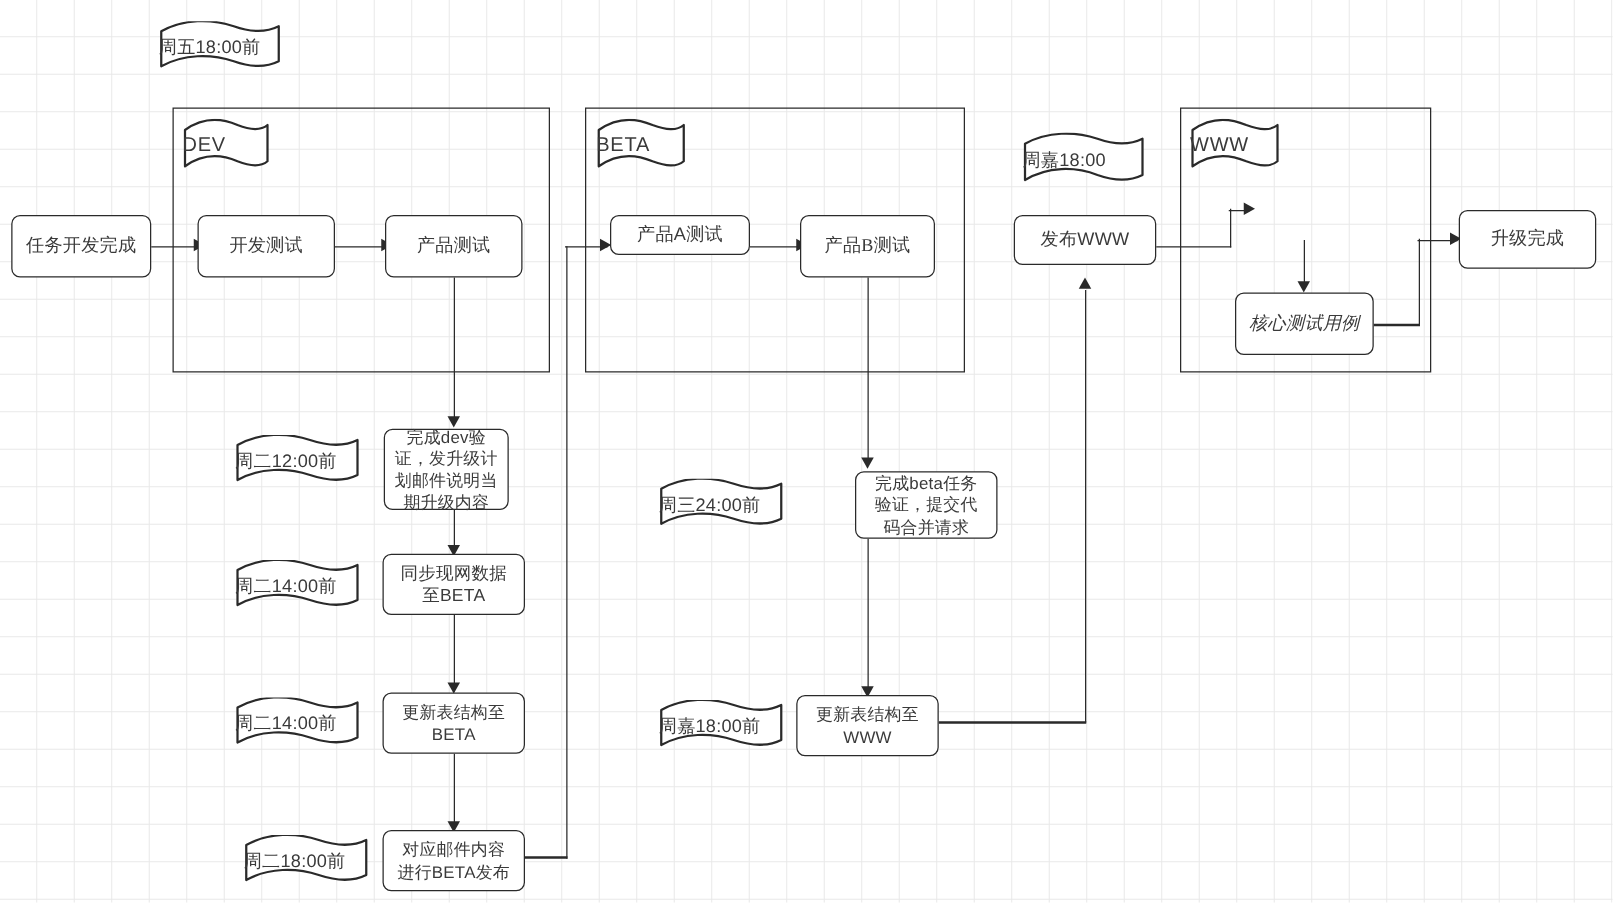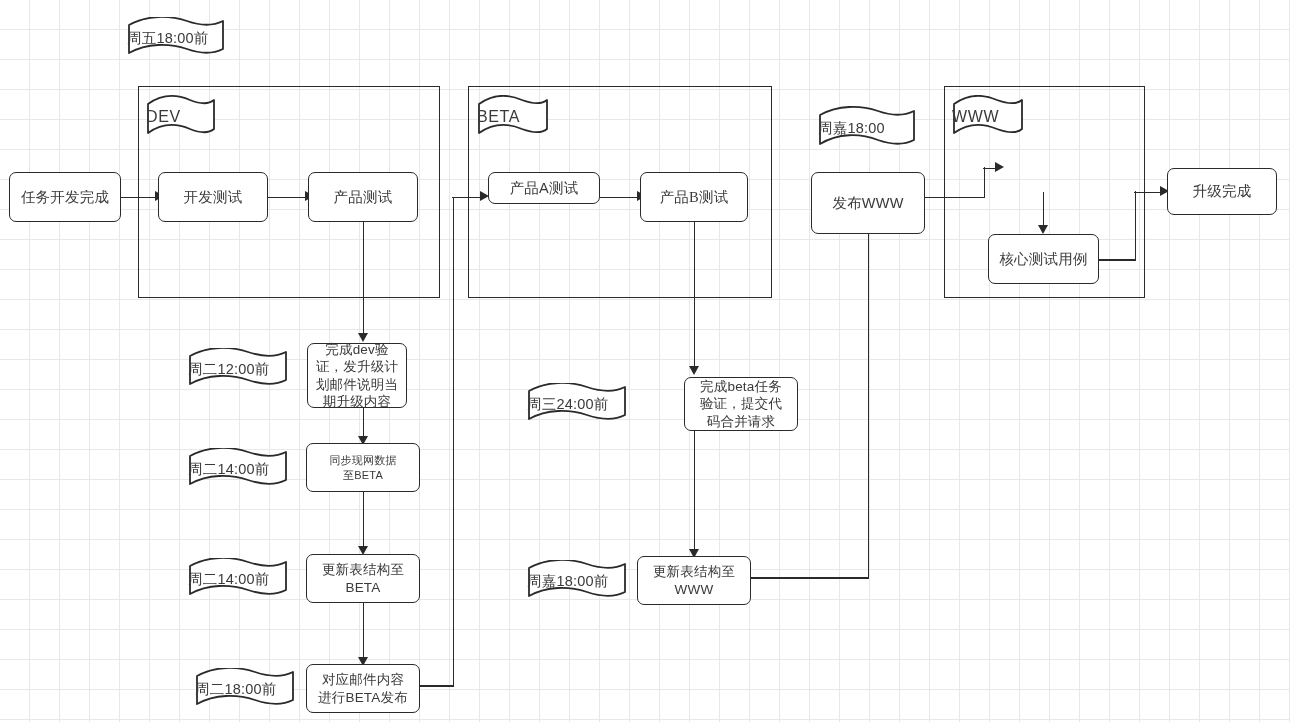--- a/index.html
+++ b/index.html
@@ -142,33 +142,33 @@
   <div class="node" style="left:9px;top:172px;width:112px;height:50px;">任务开发完成</div>
 
   <div class="node" style="left:158px;top:172px;width:110px;height:50px;">开发测试</div>
 
   <div class="node" style="left:308px;top:172px;width:110px;height:50px;">产品测试</div>
 
   <div class="node" style="left:488px;top:172px;width:112px;height:32px;">产品A测试</div>
 
   <div class="node" style="left:640px;top:172px;width:108px;height:50px;font-family:Liberation Serif, serif;">产品B测试</div>
 
-  <div class="node" style="left:811px;top:172px;width:114px;height:62px;">发布WWW</div>
-
-
-  <div class="node" style="left:988px;top:234px;width:111px;height:50px;">核心测试用例</div>
+  <div class="node" style="left:811px;top:172px;width:114px;height:40px;">发布WWW</div>
+
+
+  <div class="node" style="left:988px;top:234px;width:111px;height:50px;font-style:italic;">核心测试用例</div>
 
   <div class="node" style="left:1167px;top:168px;width:110px;height:47px;">升级完成</div>
 
   <div class="node" style="left:307px;top:343px;width:100px;height:65px;font-size:13.5px;">完成dev验
 证，发升级计
 划邮件说明当
 期升级内容</div>
 
-  <div class="node" style="left:306px;top:443px;width:114px;height:49px;font-size:11px;">同步现网数据
+  <div class="node" style="left:306px;top:443px;width:114px;height:49px;font-size:14px;">同步现网数据
 至BETA</div>
 
   <div class="node" style="left:306px;top:554px;width:114px;height:49px;font-size:13.5px;">更新表结构至
 BETA</div>
 
   <div class="node" style="left:306px;top:664px;width:114px;height:49px;font-size:13.5px;">对应邮件内容
 进行BETA发布</div>
 
   <div class="node" style="left:637px;top:377px;width:114px;height:54px;font-size:13.5px;margin-left:47px;">完成beta任务
 验证，提交代

